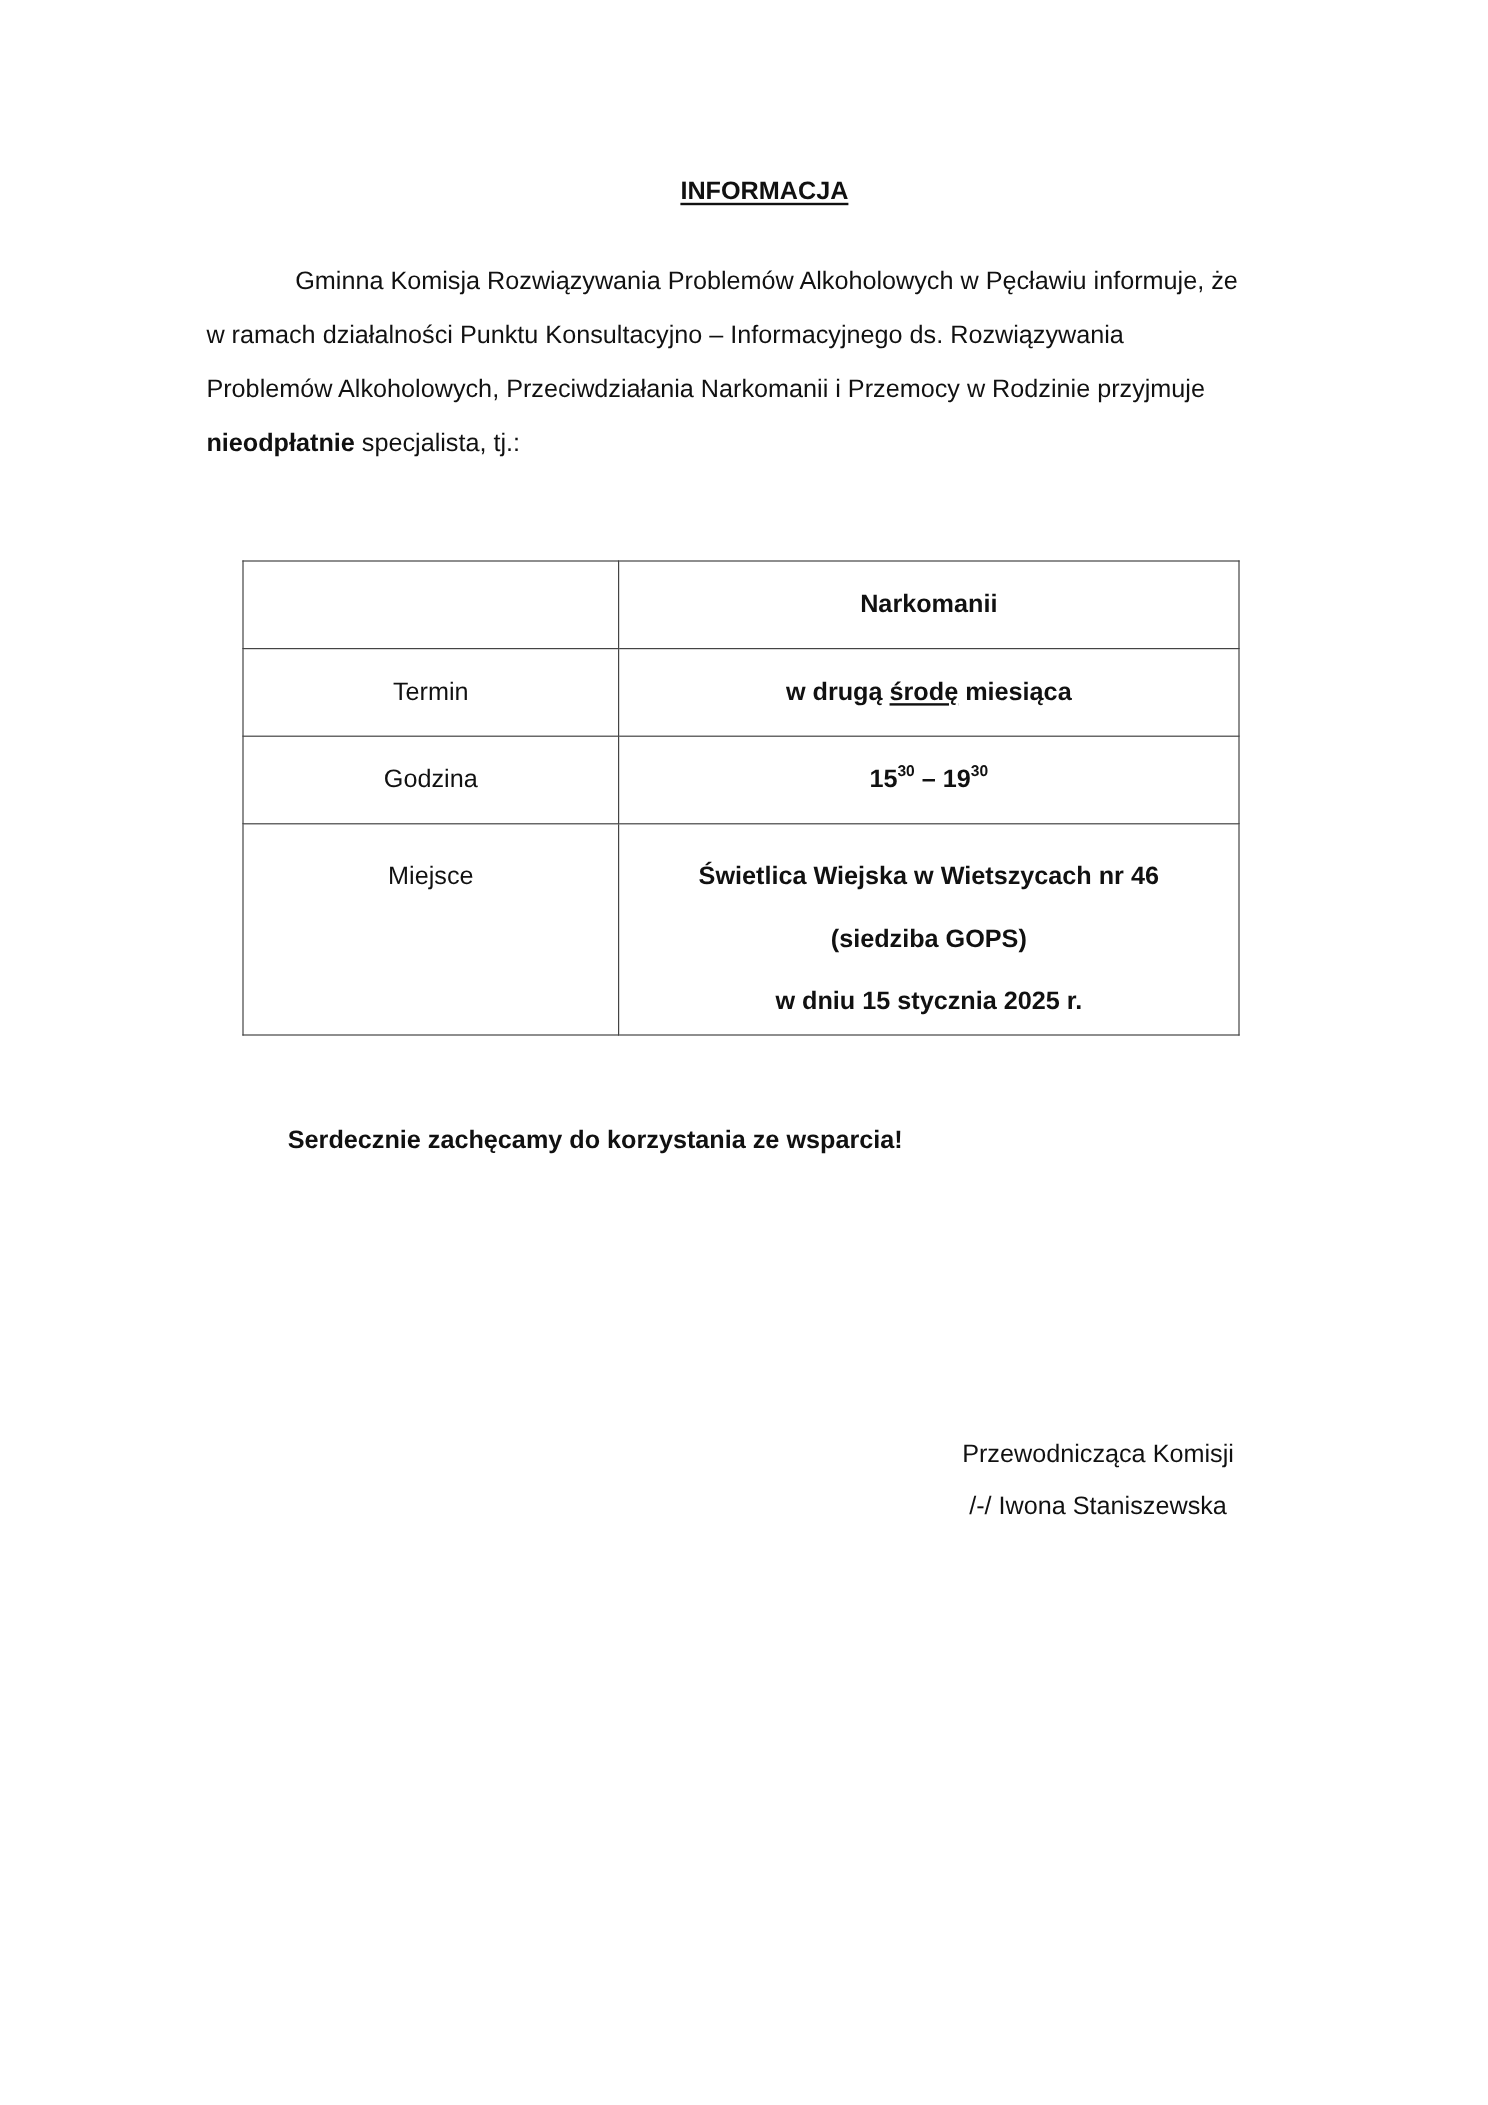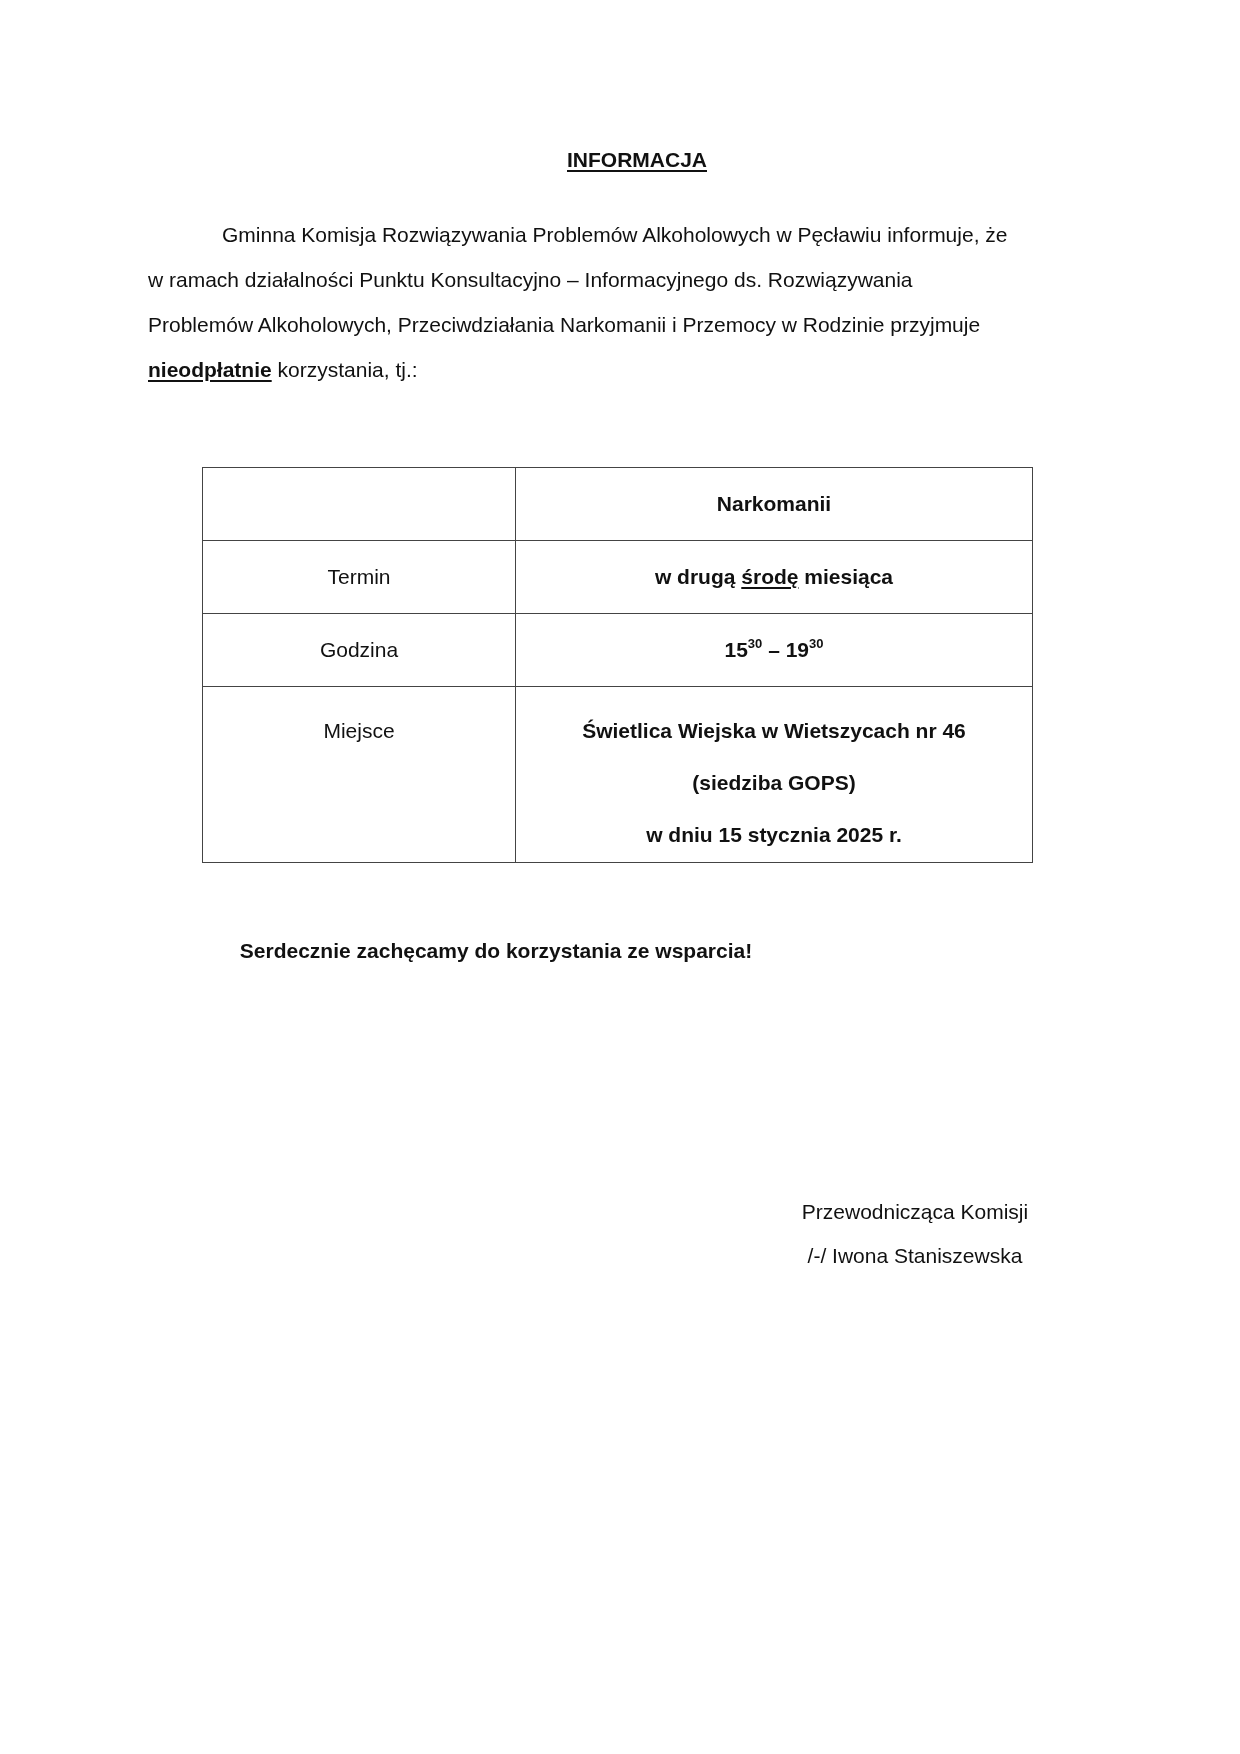--- a/index.html
+++ b/index.html
@@ -10,23 +10,23 @@
     }
     .title {
       position: absolute; left: 17px; width: 1240px; top: 148px;
       text-align: center; font-weight: bold; font-size: 21px;
       text-decoration: underline; text-underline-offset: 3px;
     }
     .para {
       position: absolute; left: 148px; width: 940px; top: 212px;
       font-size: 21px; line-height: 45px;
     }
-    .para .line { display: block; white-space: nowrap; }
+    .para .line { display: block; white-space: nowrap; margin-left: 24px; }
     .para .indent { padding-left: 74px; }
-    .bu { font-weight: bold; text-decoration: underline; text-underline-offset: 3px; }
+    .bu { font-weight: bold; text-underline-offset: 3px; }
     table.sched {
       position: absolute; left: 202px; top: 467px; width: 831px;
       border-collapse: collapse; font-size: 21px;
     }
     table.sched td {
       border: 1.5px solid #444444; text-align: center; vertical-align: top;
       padding: 0;
     }
     table.sched td.c1 { width: 312px; }
     table.sched tr.r { height: 73px; }
@@ -48,21 +48,21 @@
   </style>
 </head>
 <body>
 
 <div class="title">INFORMACJA</div>
 
 <div class="para">
   <span class="line indent">Gminna Komisja Rozwiązywania Problemów Alkoholowych w Pęcławiu informuje, że</span>
   <span class="line">w ramach działalności Punktu Konsultacyjno – Informacyjnego ds. Rozwiązywania</span>
   <span class="line">Problemów Alkoholowych, Przeciwdziałania Narkomanii i Przemocy w Rodzinie przyjmuje</span>
-  <span class="line"><span class="bu">nieodpłatnie</span><span> korzystania, tj.:</span></span>
+  <span class="line"><span class="bu">nieodpłatnie</span><span> specjalista, tj.:</span></span>
 </div>
 
 <table class="sched">
   <tbody>
       <tr class="r">
     <td class="c1"></td>
     <td class="bold">Narkomanii</td>
   </tr>
   <tr class="r">
     <td class="c1">Termin</td>

